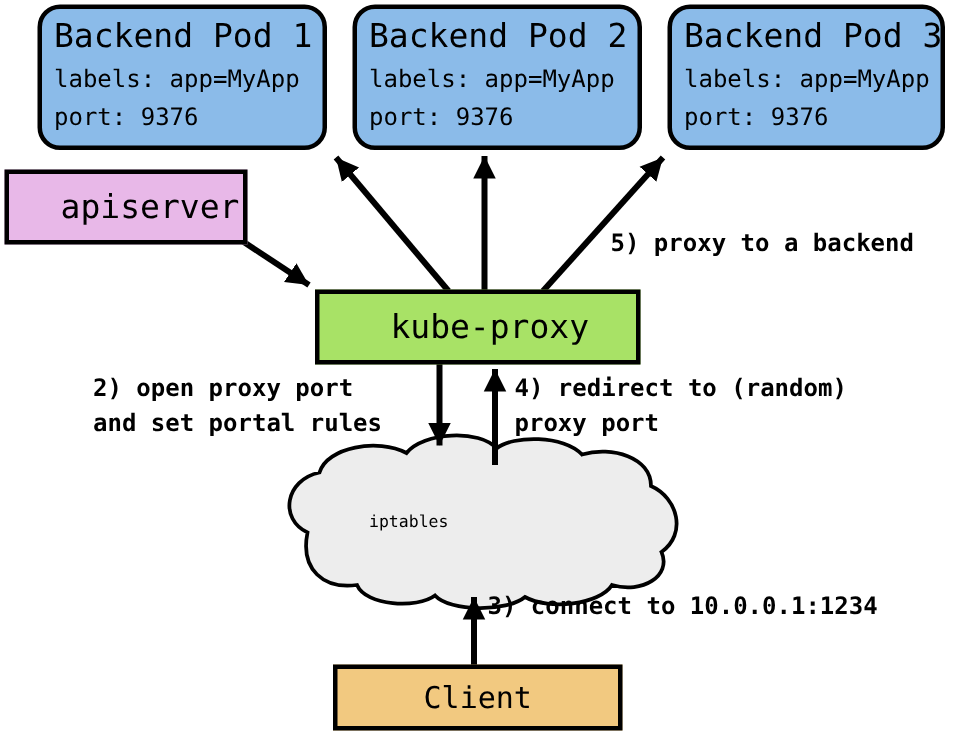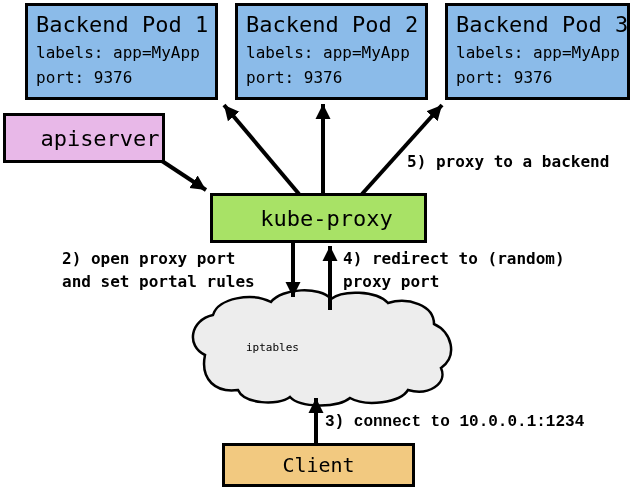--- a/index.html
+++ b/index.html
@@ -23,20 +23,21 @@
     overflow: hidden;
   }
   .layer { position: absolute; left: 0; top: 0; width: 640px; height: 494px; }
 
   .box { position: absolute; border: 3px solid var(--outline); }
 
   .pod {
     background: var(--pod-fill);
     width: 193px; height: 97px; top: 3px;
     padding: 4px 0 0 8px;
+    border-radius: 15px;
   }
   .pod-title { font-size: 22px; line-height: 30px; white-space: nowrap; }
   .pod-line  { font-size: 16px; line-height: 25px; white-space: nowrap; }
   .pod-line:first-of-type { margin-top: 3px; }
 
   .titlebox {
     display: flex; align-items: center; justify-content: center;
     font-size: 22px; white-space: nowrap;
   }
   .apiserver { left: 3px;   top: 113px; width: 162px; height: 50px; background: var(--apiserver-fill); padding-left: 32px; }
@@ -45,21 +46,21 @@
 
   .annotation {
     position: absolute;
     font-weight: bold;
     font-size: 16px;
     line-height: 23px;
     white-space: pre-line;
   }
   .ann-step1 { left: 13px;  top: 176px; }
   .ann-step2 { left: 62px;  top: 247px; }
-  .ann-step3 { left: 325px; top: 411px; font-family: Liberation Mono, monospace; }
+  .ann-step3 { left: 325px; top: 392px; }
   .ann-step4 { left: 343px; top: 247px; }
   .ann-step5 { left: 407px; top: 150px; }
 
   .cloud-label {
     position: absolute;
     left: 246px; top: 339px; width: 140px;
     text-align: left;
     font-size: 11px; line-height: 18px;
   }
 

